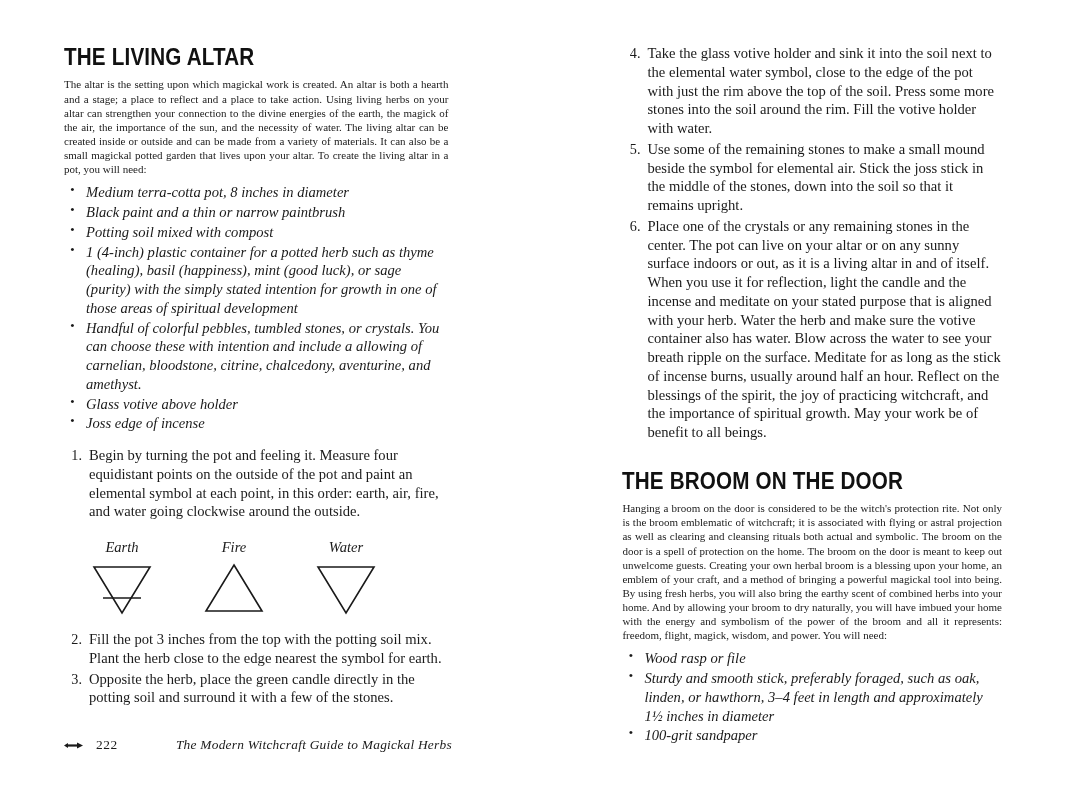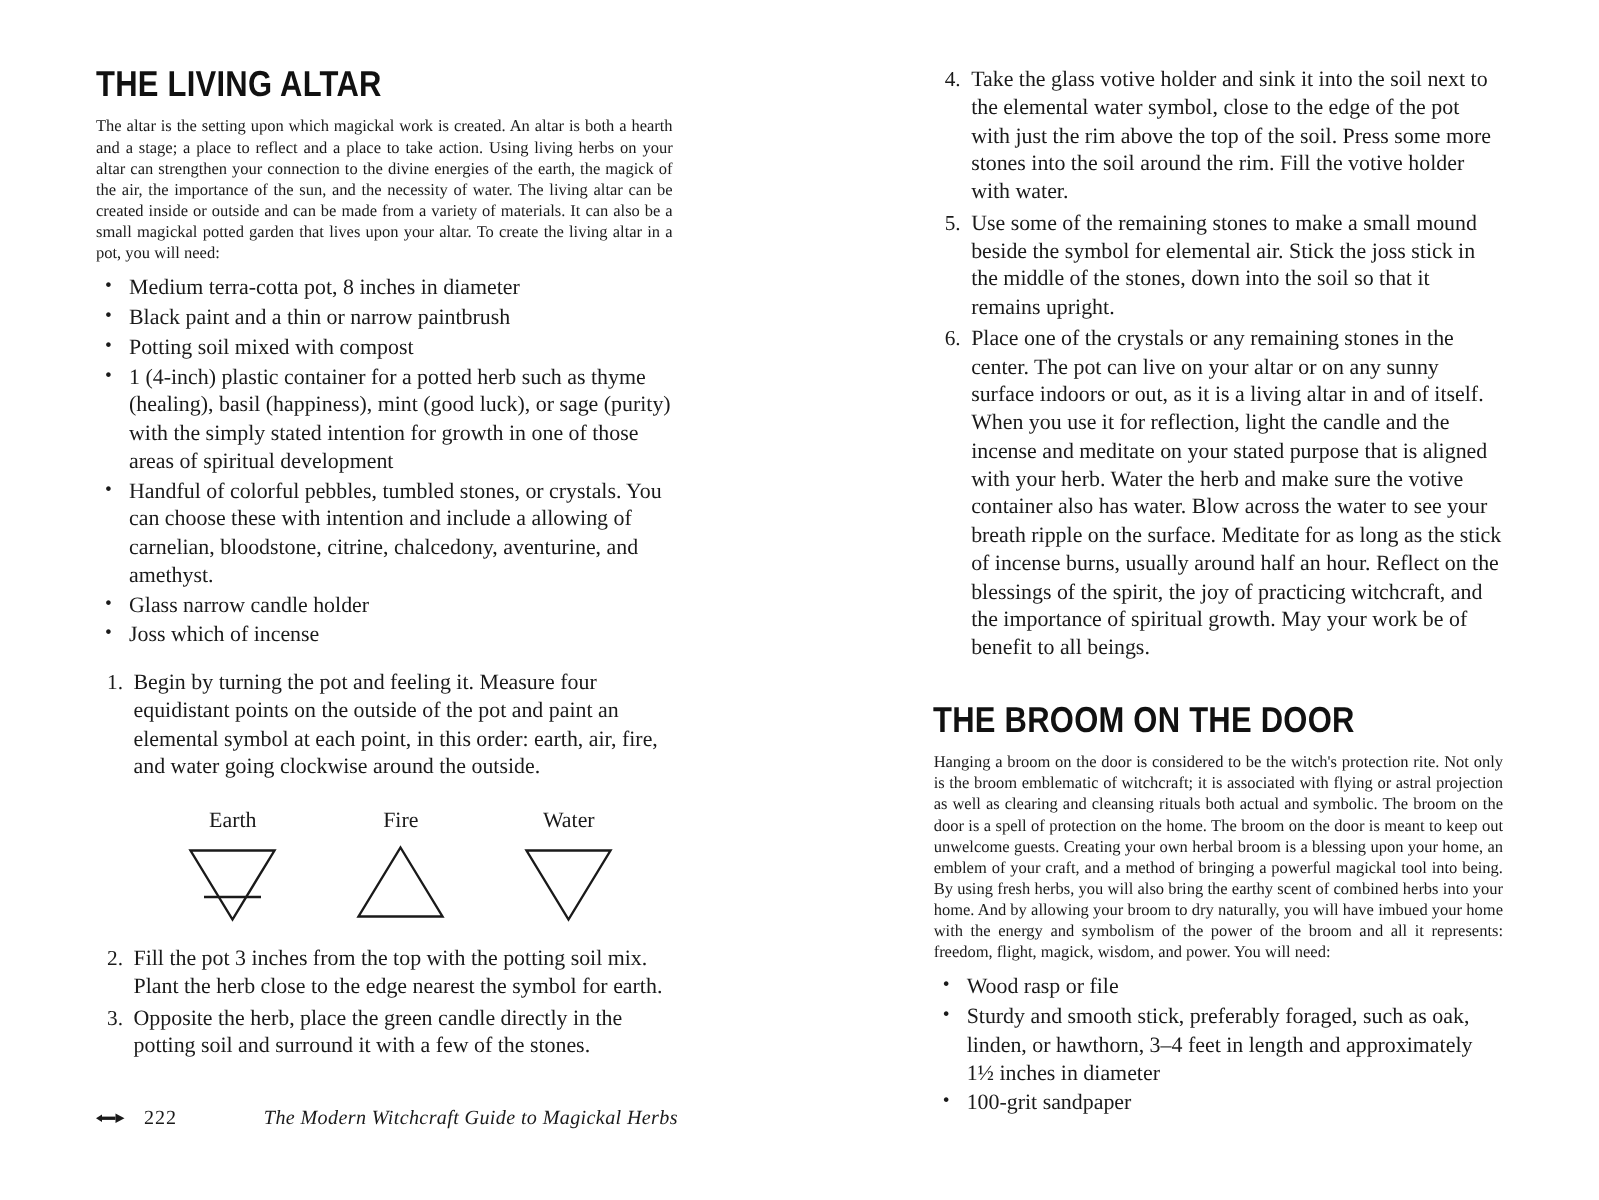--- a/index.html
+++ b/index.html
@@ -61,20 +61,21 @@
     margin: 7px 0 0 0;
     padding: 0;
   }
   ul.bullets > li {
     position: relative;
     padding-left: 22px;
     font-size: 14.6px;
     line-height: 1.285;
     margin-bottom: 1px;
     text-align: left;
+    font-style: italic;
   }
   ul.bullets > li::before {
     content: "\2022";
     position: absolute;
     left: 6px;
     top: -1px;
     font-size: 13px;
   }
   ol.steps {
     list-style: none;
@@ -95,23 +96,24 @@
     left: 0;
     top: 0;
     width: 18px;
     text-align: right;
     font-size: 14.2px;
   }
   ol.steps.cont { margin-top: 0; }
   .symbols {
     margin: 18px 0 14px 0;
     display: flex;
-    justify-content: center;
+    justify-content: flex-start;
     padding-left: 22px;
     gap: 40px;
+    font-style: italic;
   }
   .symbol {
     width: 72px;
     text-align: center;
   }
   .symbol .label {
     font-size: 14.6px;
     margin-bottom: 6px;
     display: block;
   }
@@ -163,22 +165,22 @@
     <h2 class="section-title">THE LIVING ALTAR</h2>
 
     <p class="body-text">The altar is the setting upon which magickal work is created. An altar is both a hearth and a stage; a place to reflect and a place to take action. Using living herbs on your altar can strengthen your connection to the divine energies of the earth, the magick of the air, the importance of the sun, and the necessity of water. The living altar can be created inside or outside and can be made from a variety of materials. It can also be a small magickal potted garden that lives upon your altar. To create the living altar in a pot, you will need:</p>
 
     <ul class="bullets">
       <li>Medium terra-cotta pot, 8 inches in diameter</li>
       <li>Black paint and a thin or narrow paintbrush</li>
       <li>Potting soil mixed with compost</li>
       <li>1 (4-inch) plastic container for a potted herb such as thyme (healing), basil (happiness), mint (good luck), or sage (purity) with the simply stated intention for growth in one of those areas of spiritual development</li>
       <li>Handful of colorful pebbles, tumbled stones, or crystals. You can choose these with intention and include a allowing of carnelian, bloodstone, citrine, chalcedony, aventurine, and amethyst.</li>
-      <li>Glass narrow candle holder</li>
-      <li>Joss which of incense</li>
+      <li>Glass votive above holder</li>
+      <li>Joss edge of incense</li>
     </ul>
 
     <ol class="steps">
       <li>
         <span class="num">1.</span>
         <span>Begin by turning the pot and feeling it. Measure four equidistant points on the outside of the pot and paint an elemental symbol at each point, in this order: earth, air, fire, and water going clockwise around the outside.</span>
       </li>
     </ol>
 
     <div class="symbols">

